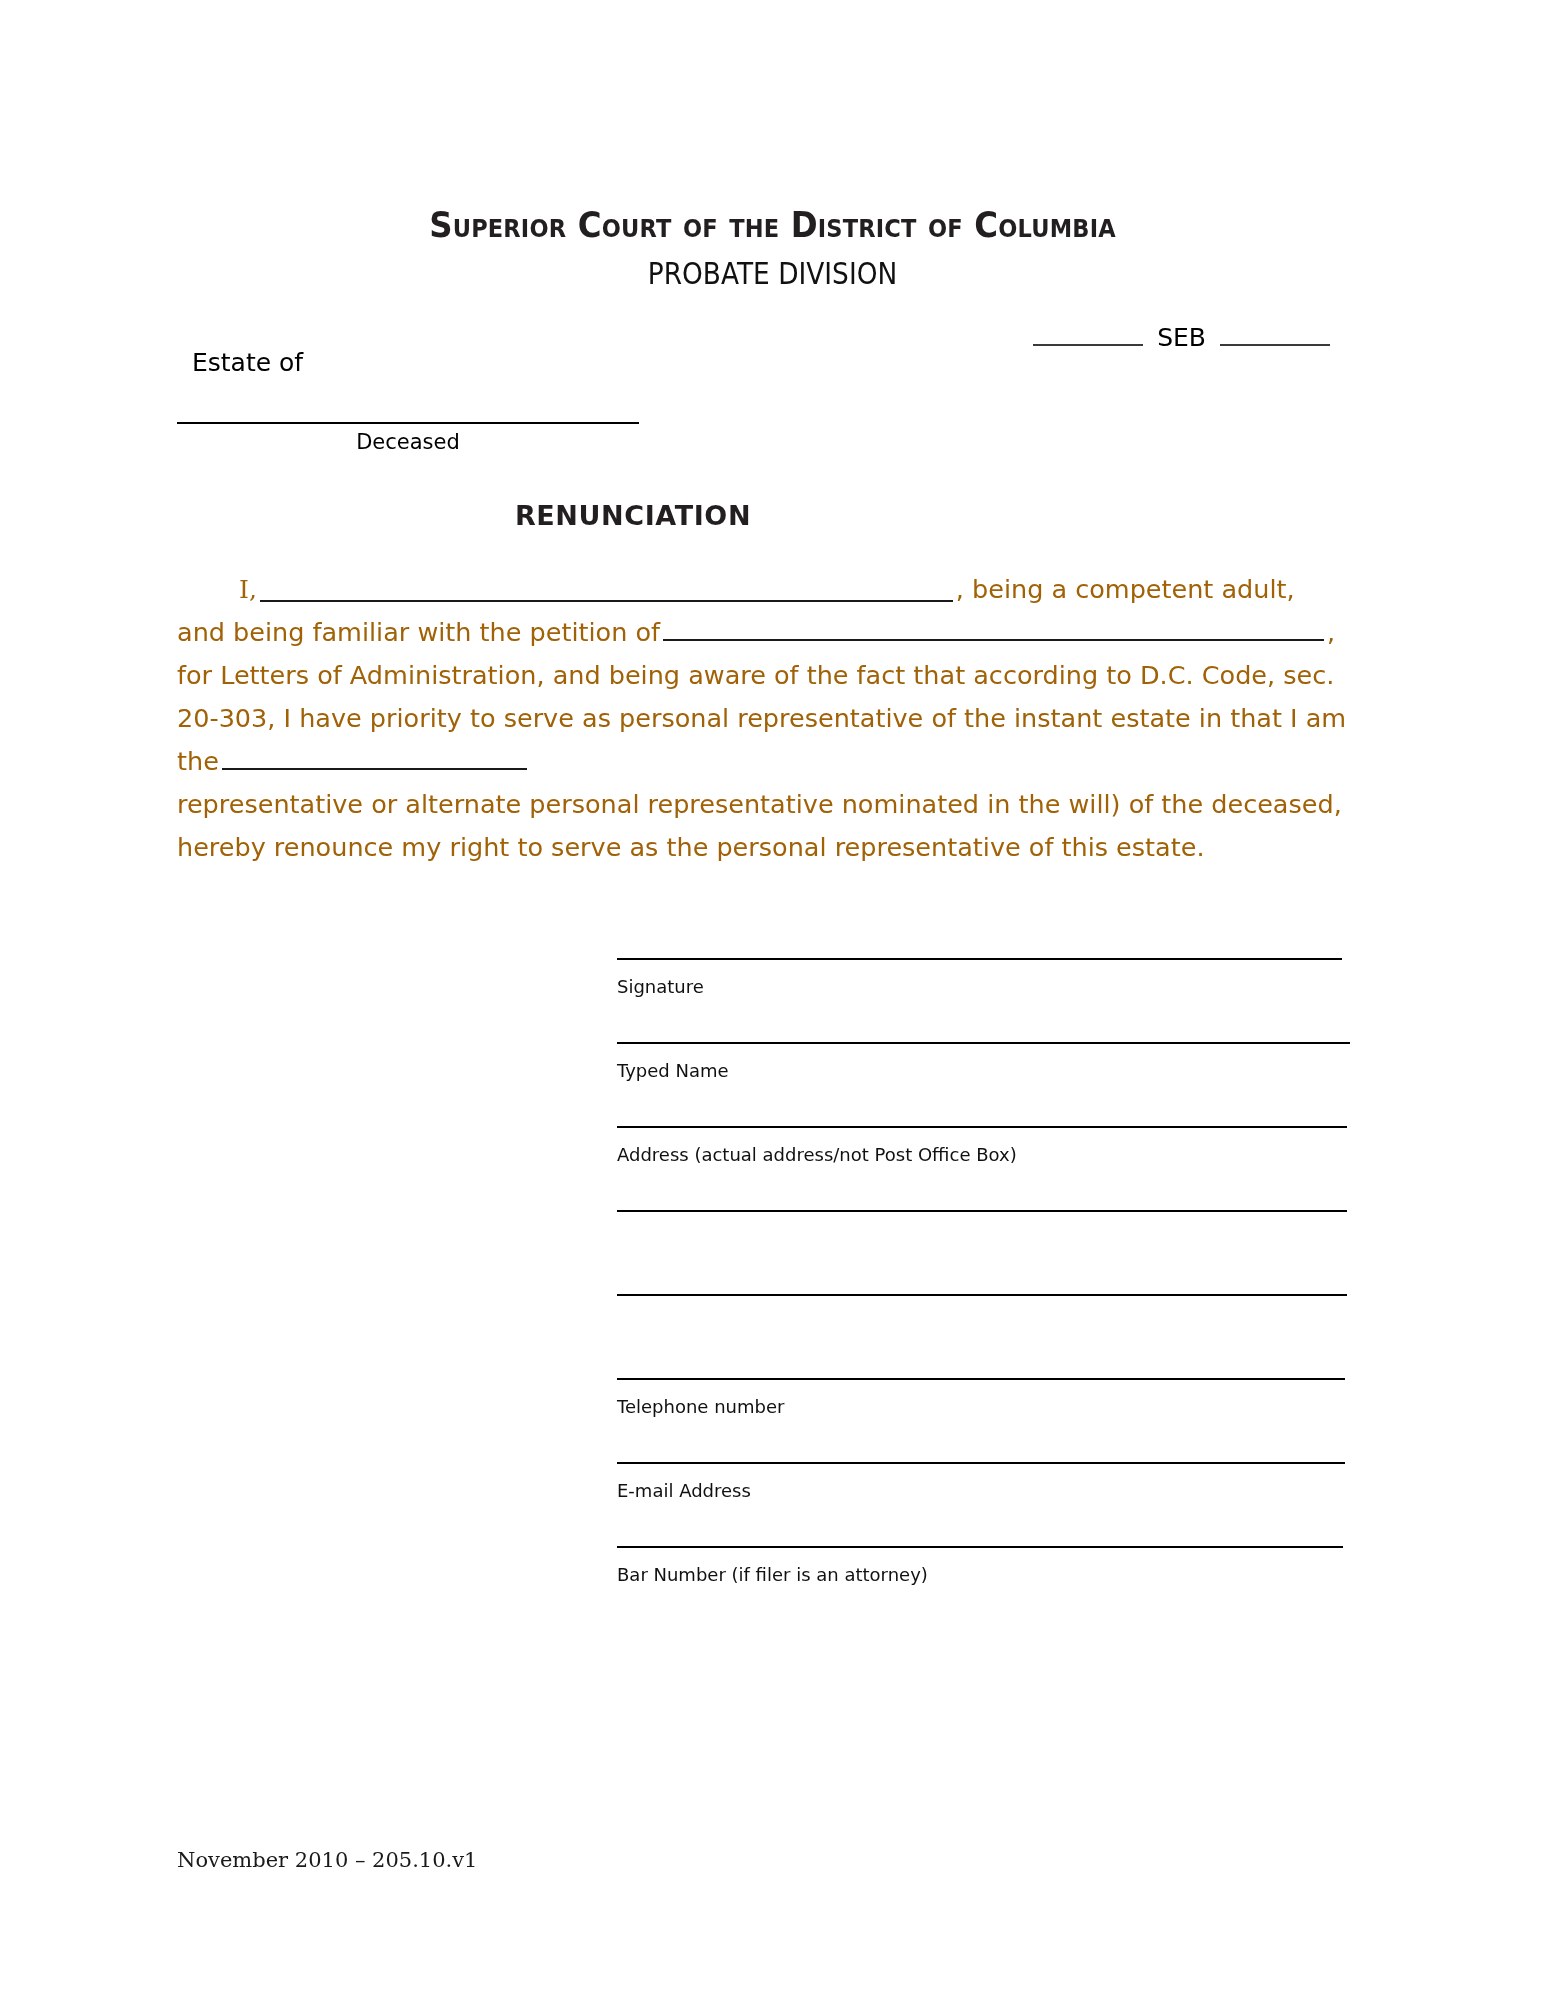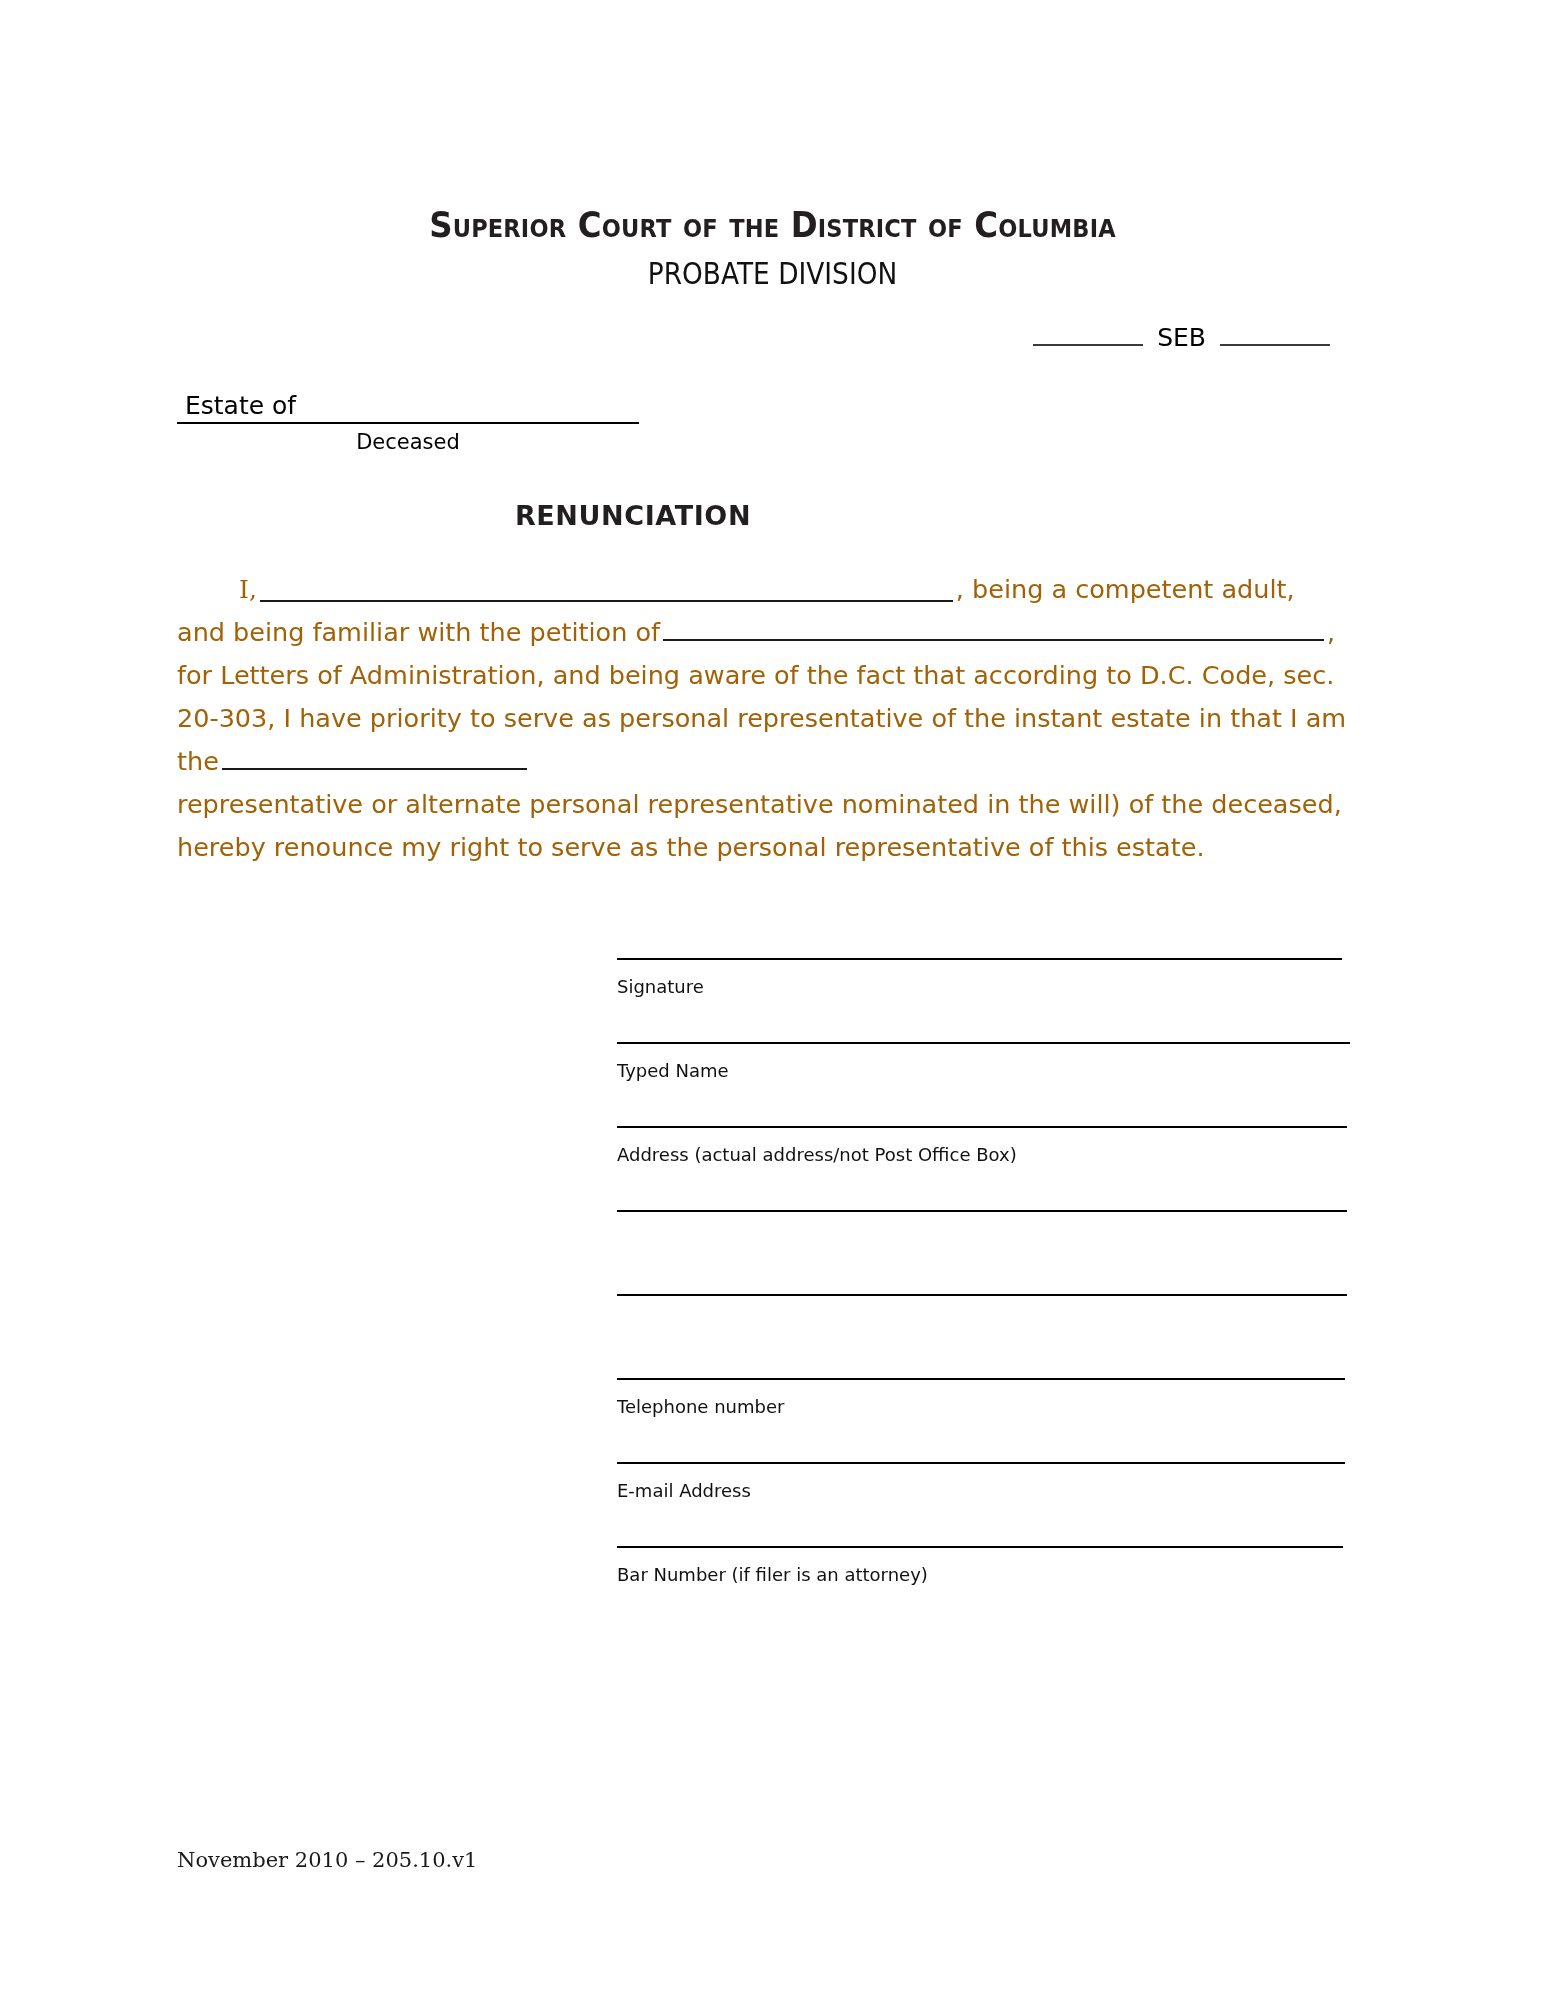--- a/index.html
+++ b/index.html
@@ -75,25 +75,24 @@
     width: 110px;
   }
   .seb-label {
     margin: 0 14px;
     font-size: 25px;
   }
 
   
   .estate-of {
     position: absolute;
-    left: 185px;
+    left: 192px;
     top: 348px;
     font-size: 25px;
     color: #000;
-    margin-top: 43px;
   }
   .deceased-rule {
     position: absolute;
     left: 177px;
     top: 422px;
     width: 462px;
     border-bottom: 2px solid #000;
   }
   .deceased-label {
     position: absolute;

